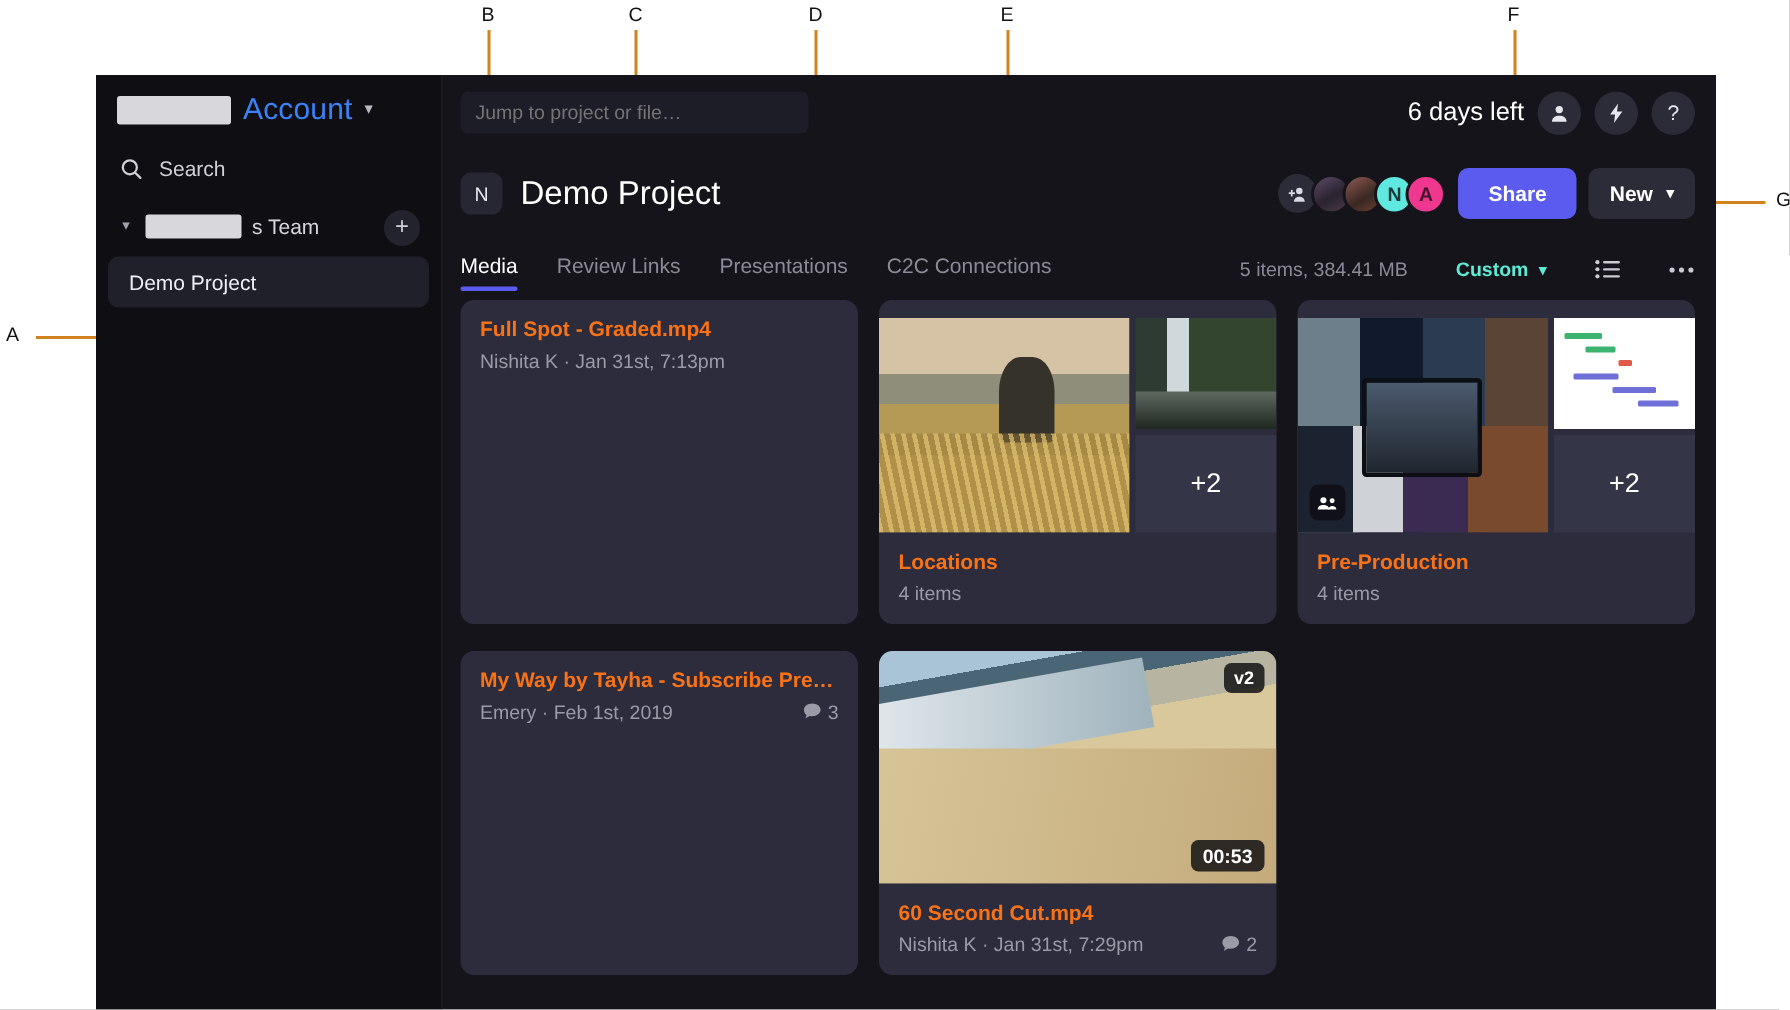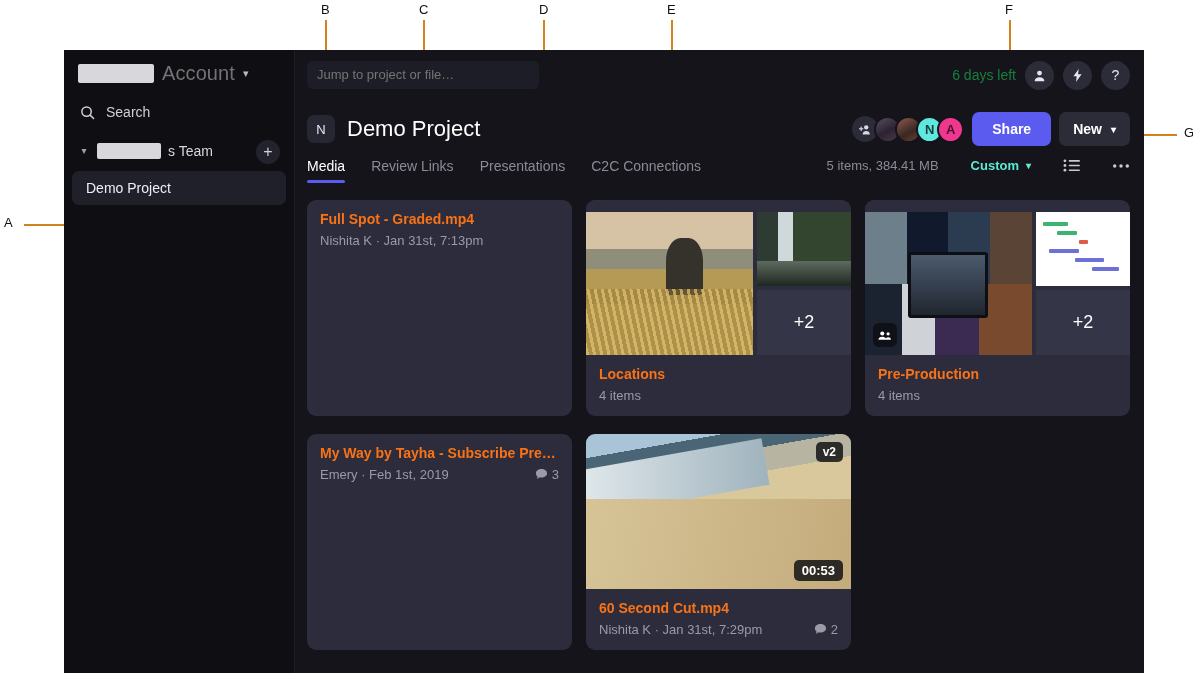--- a/index.html
+++ b/index.html
@@ -31,21 +31,21 @@
     width: 231px; height: 100%; background:#0e0e13;
     display: flex; flex-direction: column; flex: none;
     border-right: 1px solid #1d1d26;
   }
   .acct-row {
     display:flex; align-items:center; gap:8px;
     padding: 12px 14px 10px 14px;
   }
   .redact { background:#d8d8dc; border-radius:2px; display:inline-block; }
   .redact-acct { width:76px; height:19px; }
-  .acct-name { color:#737373; font-size:20px; letter-spacing:.1px; }
+  .acct-name { color:#3b82f6; font-size:20px; letter-spacing:.1px; }
   .chev { color:#b9bac4; font-size:11px; line-height:1; }
   .search-row {
     display:flex; align-items:center; gap:11px;
     padding: 9px 16px; color:#cfd0d8; font-size:14px;
   }
   .search-row svg { display:block; }
   .team-row {
     display:flex; align-items:center; gap:7px;
     padding: 14px 14px 12px 14px; position:relative;
   }
@@ -69,21 +69,21 @@
   .topbar {
     height:50px; display:flex; align-items:center; padding: 0 14px 0 12px;
     gap:10px; flex:none;
   }
   .jump {
     width:232px; height:28px; background:#1d1d27; border-radius:5px;
     color:#6f707d; font-size:13px; padding:0 10px; line-height:28px;
     border:none; outline:none; font-family:inherit;
   }
   .topbar-right { margin-left:auto; display:flex; align-items:center; gap:9px; }
-  .days-left { color:#15803d; font-size:14px; }
+  .days-left { color:#ffffff; font-size:17px; }
   .subscribe {
     background:#2c2c38; color:#fff; font-size:13px; font-weight:bold;
     border:none; border-radius:6px; padding:7px 13px; cursor:pointer;
     font-family:inherit;
   }
   .icon-circle {
     width:29px; height:29px; border-radius:50%; background:#2c2c38;
     display:flex; align-items:center; justify-content:center;
     color:#e6e7ee; border:none; cursor:pointer; font-size:14px;
   }
@@ -114,21 +114,21 @@
     background:#5b5bf0; color:#fff; font-size:14px; font-weight:bold;
     border:none; border-radius:7px; padding:9px 20px; cursor:pointer; font-family:inherit;
   }
   .new-btn {
     background:#2c2c38; color:#fff; font-size:14px; font-weight:bold;
     border:none; border-radius:7px; padding:9px 14px; cursor:pointer;
     display:flex; align-items:center; gap:9px; font-family:inherit;
   }
 
   .tabbar {
-    height:36px; display:flex; align-items:flex-start; padding:0 14px 0 12px;
+    height:36px; display:flex; align-items:flex-end; padding:0 14px 0 12px;
     gap:26px; flex:none; position:relative;
   }
   .tab {
     font-size:14px; color:#8a8b97; padding-bottom:9px; cursor:pointer;
     position:relative; background:none; border:none; font-family:inherit;
   }
   .tab.active { color:#fff; }
   .tab.active::after {
     content:""; position:absolute; left:0; right:0; bottom:0;
     height:3px; background:#5b5bf0; border-radius:2px;

